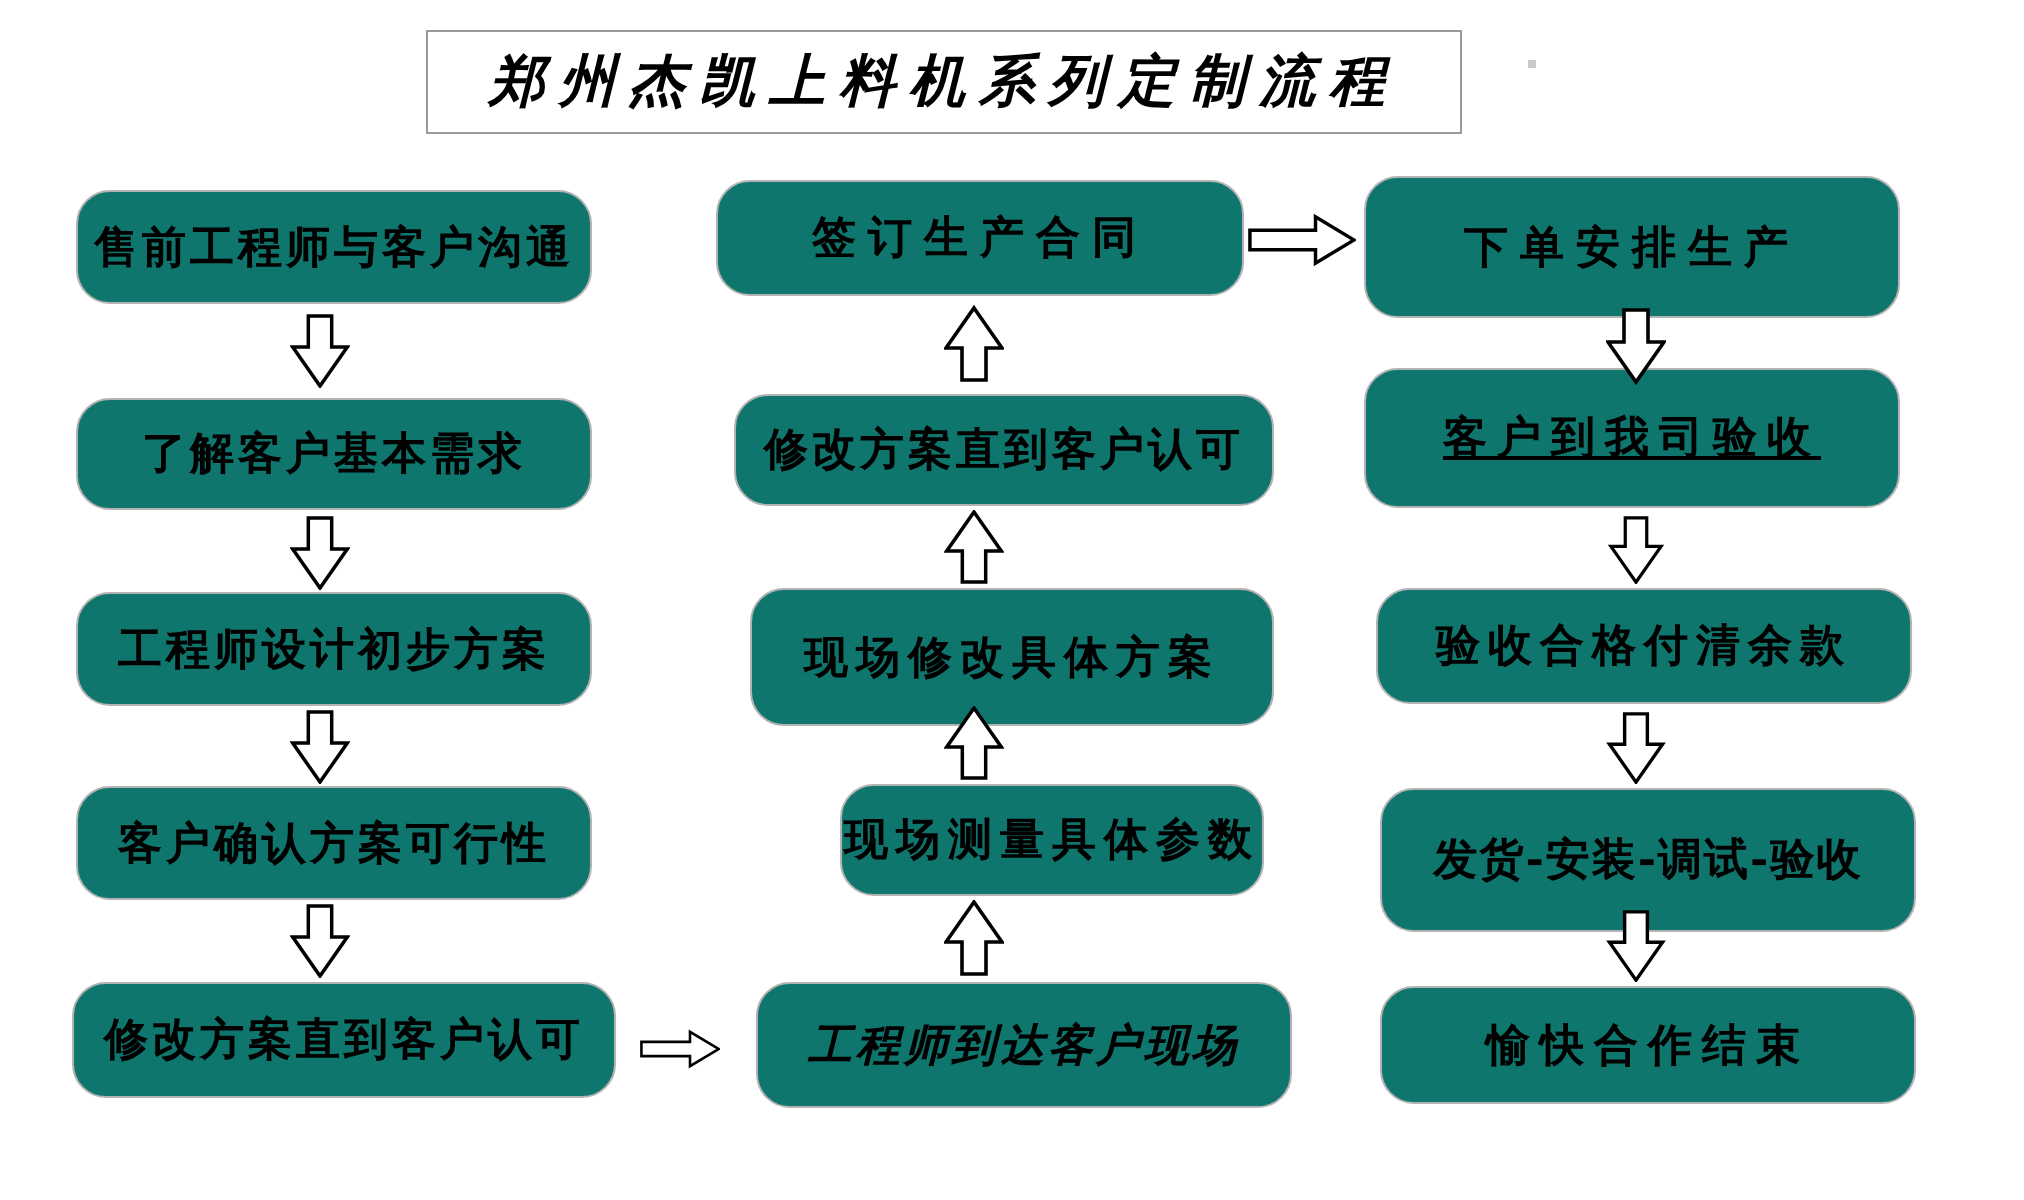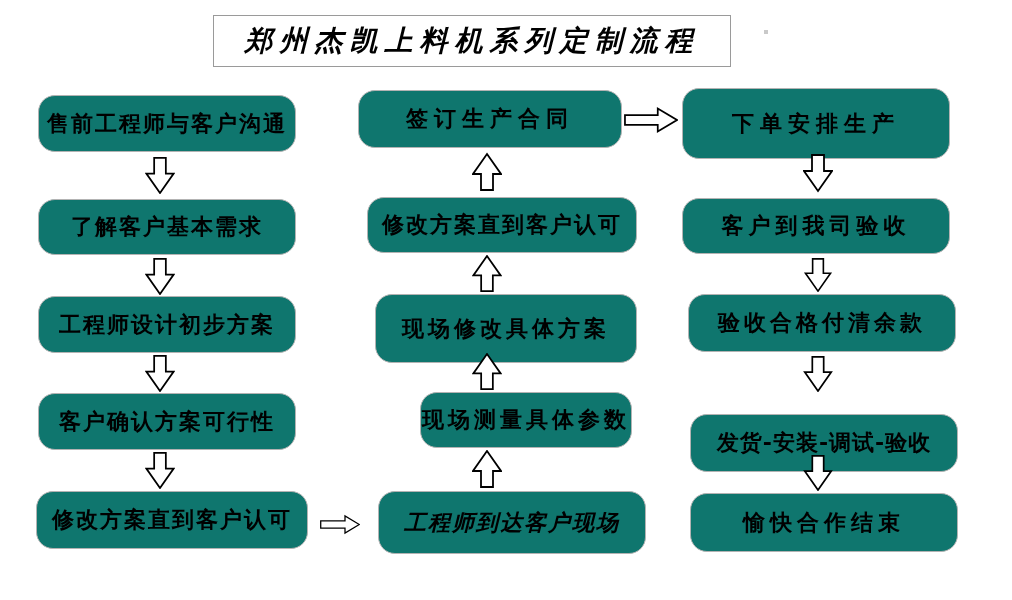--- a/index.html
+++ b/index.html
@@ -119,23 +119,23 @@
       </svg>
   </div>
 
   <div class="arrow" style="left:624px;top:106px;">
     <svg width="54" height="28" viewBox="0 0 56 26">
         <polygon points="1,8 35,8 35,1 55,13 35,25 35,18 1,18"></polygon>
       </svg>
   </div>
 
   <div class="flow-box" style="left:682px;top:88px;width:268px;height:71px;letter-spacing:6px;">下单安排生产</div>
-  <div class="flow-box" style="left:682px;top:198px;width:268px;height:56px;letter-spacing:5px;">客户到我司验收</div>
+  <div class="flow-box" style="left:682px;top:184px;width:268px;height:70px;letter-spacing:5px;text-decoration:underline;">客户到我司验收</div>
   <div class="flow-box" style="left:688px;top:294px;width:268px;height:58px;letter-spacing:4px;">验收合格付清余款</div>
-  <div class="flow-box" style="left:690px;top:394px;width:268px;height:58px;letter-spacing:1px;margin-top:20px;">发货-安装-调试-验收</div>
+  <div class="flow-box" style="left:690px;top:394px;width:268px;height:72px;letter-spacing:1px;">发货-安装-调试-验收</div>
   <div class="flow-box" style="left:690px;top:493px;width:268px;height:59px;letter-spacing:5px;">愉快合作结束</div>
 
   <div class="arrow" style="left:803px;top:153px;">
     <svg width="30" height="40" viewBox="0 0 30 38">
         <polygon points="9,1 21,1 21,17 29,17 15,37 1,17 9,17"></polygon>
       </svg>
   </div>
   <div class="arrow" style="left:803px;top:258px;">
     <svg width="30" height="34" viewBox="0 0 30 38">
         <polygon points="9,1 21,1 21,17 29,17 15,37 1,17 9,17"></polygon>

